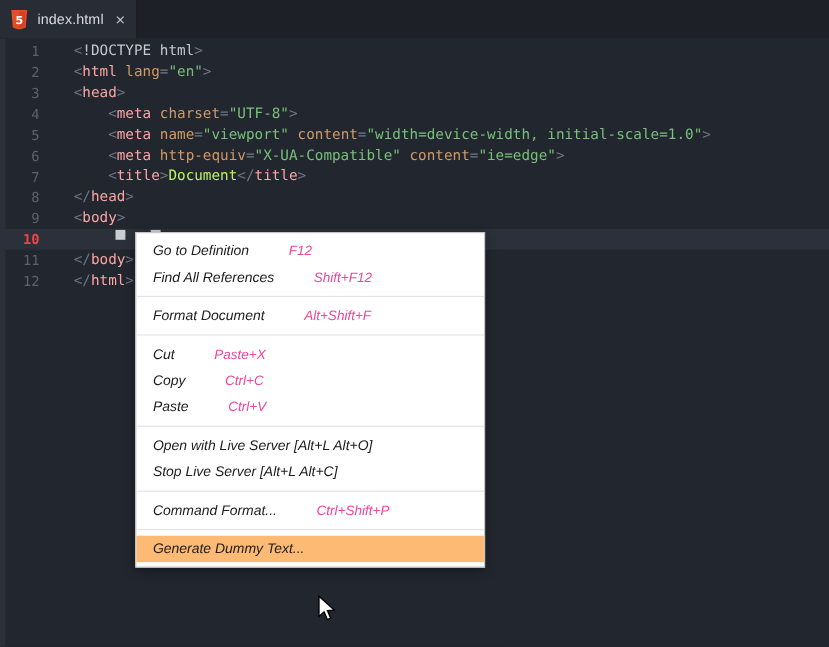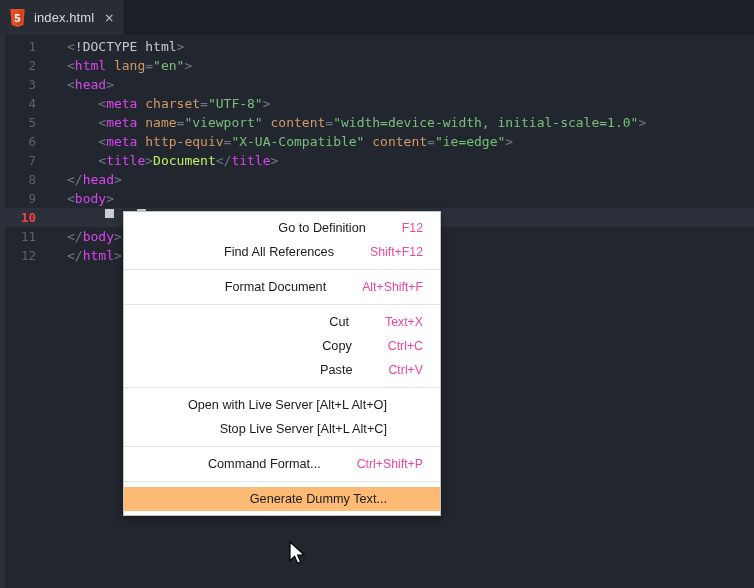--- a/index.html
+++ b/index.html
@@ -104,21 +104,21 @@
   .line.active .ln { color: #ef4444; font-weight: bold; }
   .code {
     flex: 1 1 auto;
     padding-left: 19px;
     color: #abb2bf;
     white-space: pre;
   }
 
   
   .t-punct  { color: #6f7787; }
-  .t-tag    { color: #d946ef; }
+  .t-tag    { color: #fca5a5; }
   .t-attr   { color: #d19a66; }
   .t-str    { color: #79c07b; }
   .t-text   { color: #bef264; }
   .t-doctype{ color: #c3c8d1; }
 
   
   .sel-marks {
     position: absolute;
     left: 105px; top: 1px;
     display: flex;
@@ -145,24 +145,25 @@
     background: #ffffff;
     border: 1px solid #c3c3c3;
     box-shadow: 0 3px 9px rgba(0,0,0,0.35);
     padding: 4px 0 4px 0;
     z-index: 20;
     font-family: "Liberation Sans", sans-serif;
   }
   .ctx-item {
     display: flex;
     align-items: center;
-    justify-content: flex-end;
+    justify-content: flex-start;
     height: 24px;
-    padding: 0 17px 0 27px;
+    padding: 0 17px 0 15px;
     cursor: default;
+    font-style: italic;
   }
   .ctx-item:hover, .ctx-item.highlight {
     background: #fdba74;
   }
   .ctx-label {
     color: #1b1b1b;
     font-size: 12.7px;
     white-space: nowrap;
   }
   .ctx-key {
@@ -293,21 +294,21 @@
 
     <div class="ctx-item">
       <span class="ctx-label">Format Document</span>
       <span class="ctx-key">Alt+Shift+F</span>
     </div>
 
     <div class="ctx-sep"></div>
 
     <div class="ctx-item">
       <span class="ctx-label">Cut</span>
-      <span class="ctx-key">Text+X</span>
+      <span class="ctx-key">Paste+X</span>
     </div>
     <div class="ctx-item">
       <span class="ctx-label">Copy</span>
       <span class="ctx-key">Ctrl+C</span>
     </div>
     <div class="ctx-item">
       <span class="ctx-label">Paste</span>
       <span class="ctx-key">Ctrl+V</span>
     </div>
 

